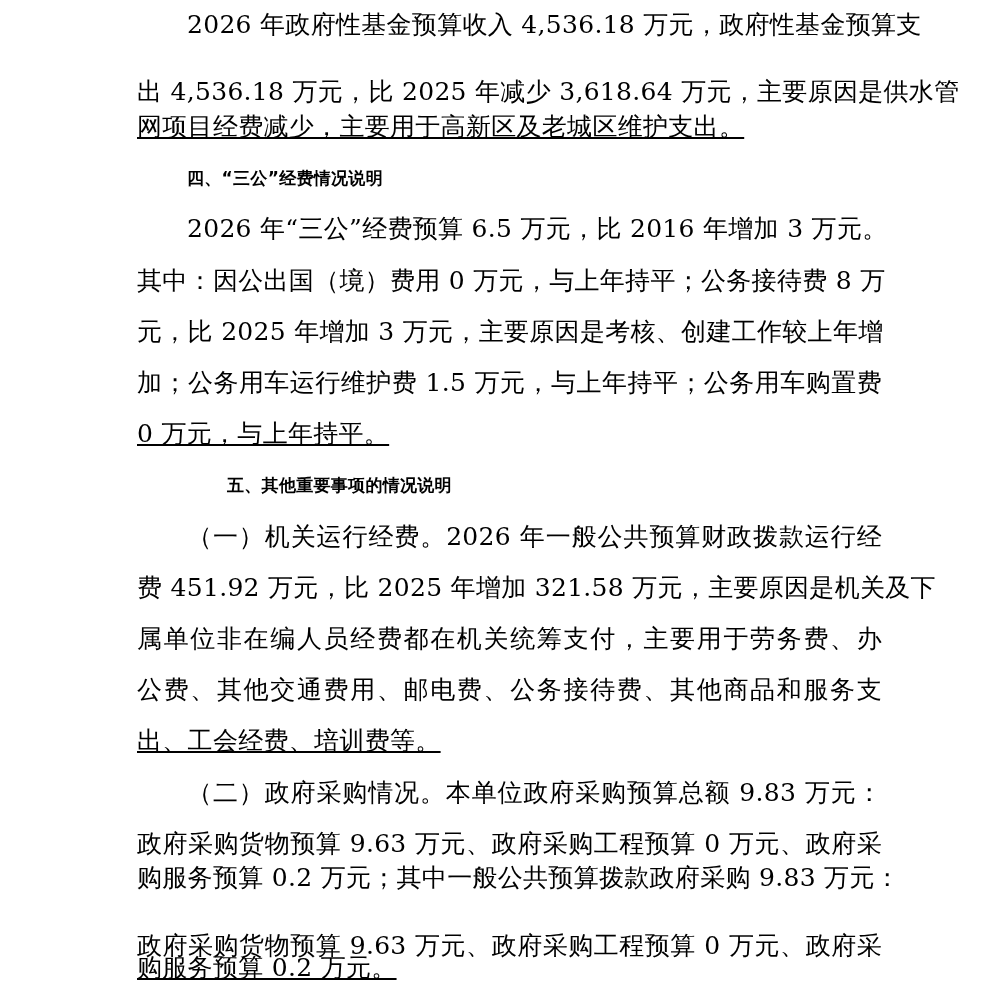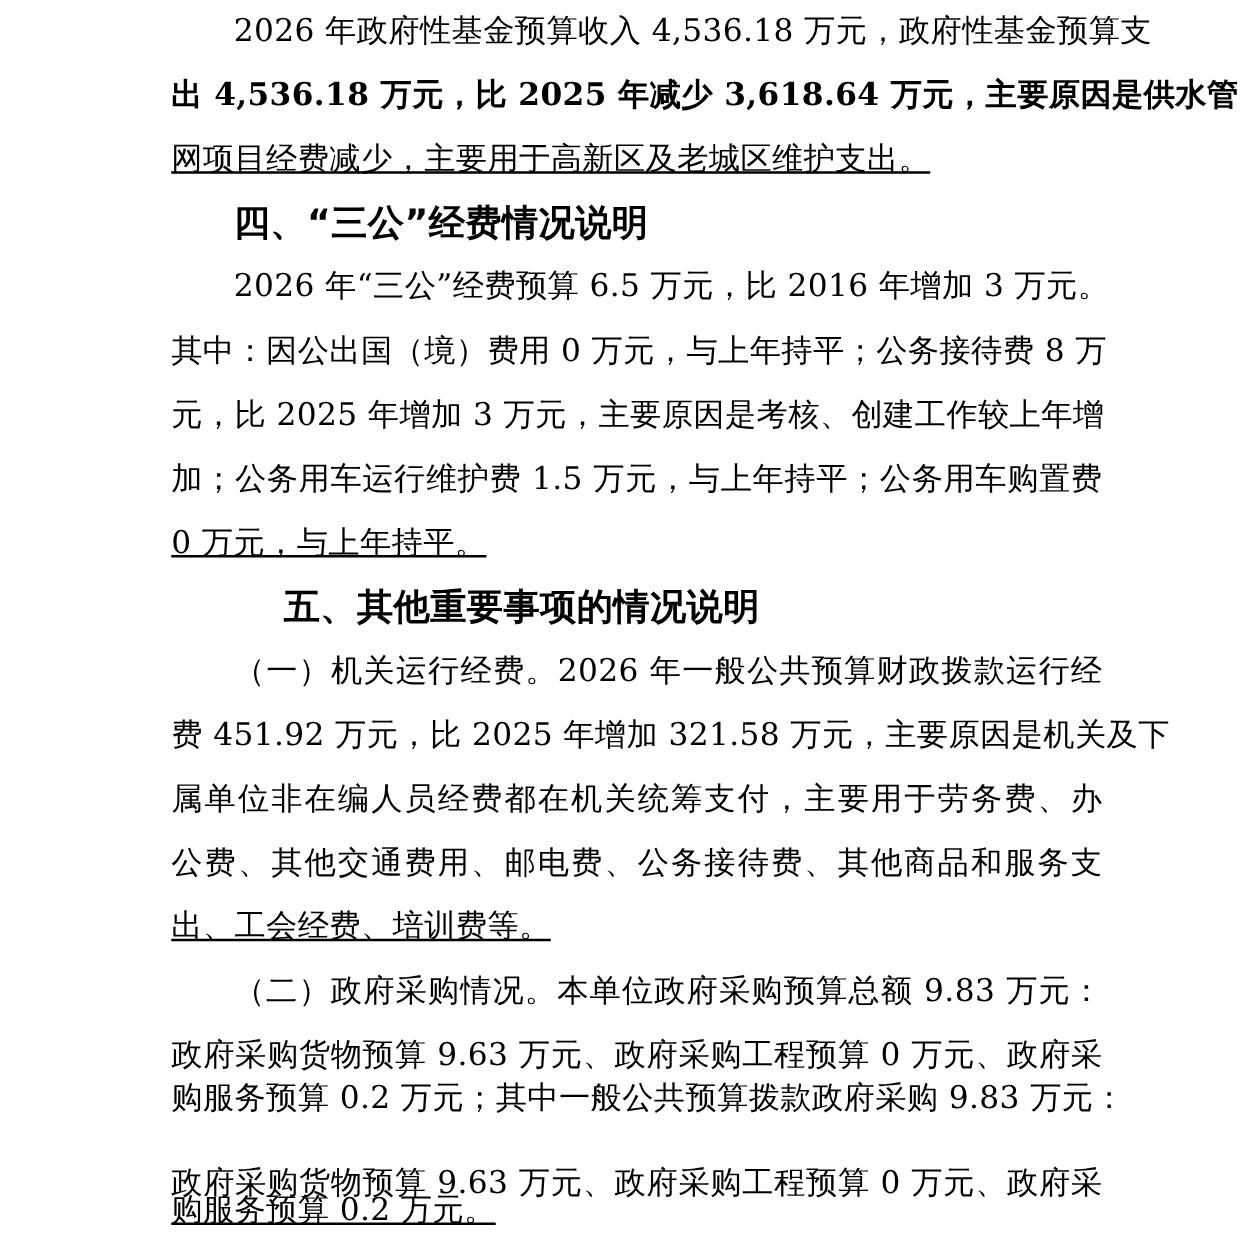--- a/index.html
+++ b/index.html
@@ -5,30 +5,30 @@
   html, body { margin: 0; padding: 0; background: #ffffff; }
   body { width: 1000px; height: 1001px; overflow: hidden; position: relative;
          font-family: "DejaVu Serif", "Liberation Serif", serif; color: #000; }
   .page { position: absolute; left: 0; top: 0; width: 1000px; height: 915px; border-radius: 12px; }
   .line { position: absolute; left: 137px; width: 745px; height: 40px; line-height: 40px;
           font-size: 25px; white-space: nowrap; text-align: justify; text-align-last: justify;
           letter-spacing: 0.3px; }
   .line.indent { left: 187px; width: 695px; }
   .line.last { text-align-last: left; text-decoration: underline; }
   .line.heading { font-family: "DejaVu Sans", "Liberation Sans", sans-serif; font-weight: bold;
-                  text-align-last: left; font-size: 29px; }
+                  text-align-last: left; font-size: 17px; }
 </style>
 </head>
 <body>
 
 <div class="page">
 
   <div>
     <div class="line indent" style="top:5px;">2026 年政府性基金预算收入 4,536.18 万元，政府性基金预算支</div>
-    <div class="line" style="top:56px;font-weight:bold;">出 4,536.18 万元，比 2025 年减少 3,618.64 万元，主要原因是供水管</div>
+    <div class="line" style="top:72px;">出 4,536.18 万元，比 2025 年减少 3,618.64 万元，主要原因是供水管</div>
     <div class="line last" style="top:107px;">网项目经费减少，主要用于高新区及老城区维护支出。</div>
   </div>
 
   <div class="line indent heading" style="top:158px;">四、“三公”经费情况说明</div>
 
   <div>
     <div class="line indent" style="top:209px;">2026 年“三公”经费预算 6.5 万元，比 2016 年增加 3 万元。</div>
     <div class="line" style="top:261px;">其中：因公出国（境）费用 0 万元，与上年持平；公务接待费 8 万</div>
     <div class="line" style="top:312px;">元，比 2025 年增加 3 万元，主要原因是考核、创建工作较上年增</div>
     <div class="line" style="top:363px;">加；公务用车运行维护费 1.5 万元，与上年持平；公务用车购置费</div>

